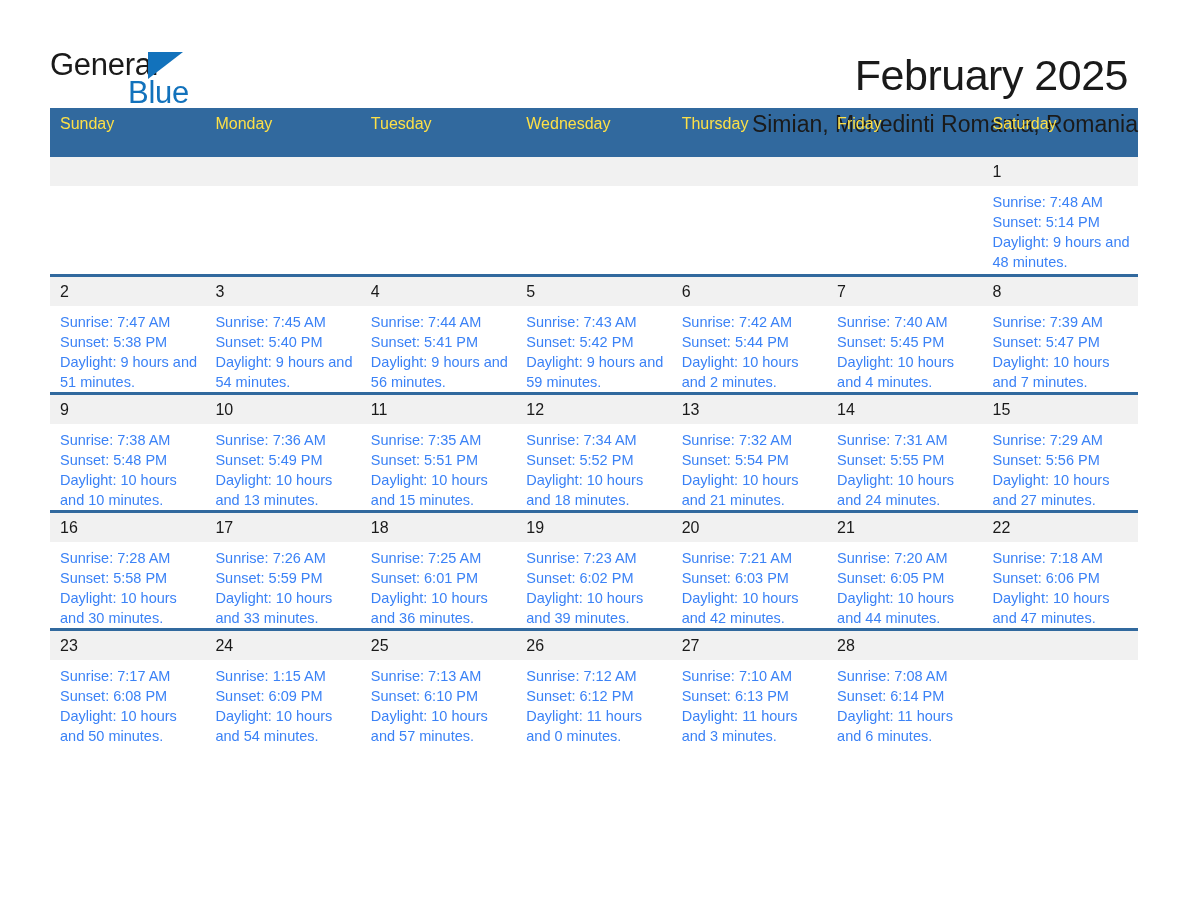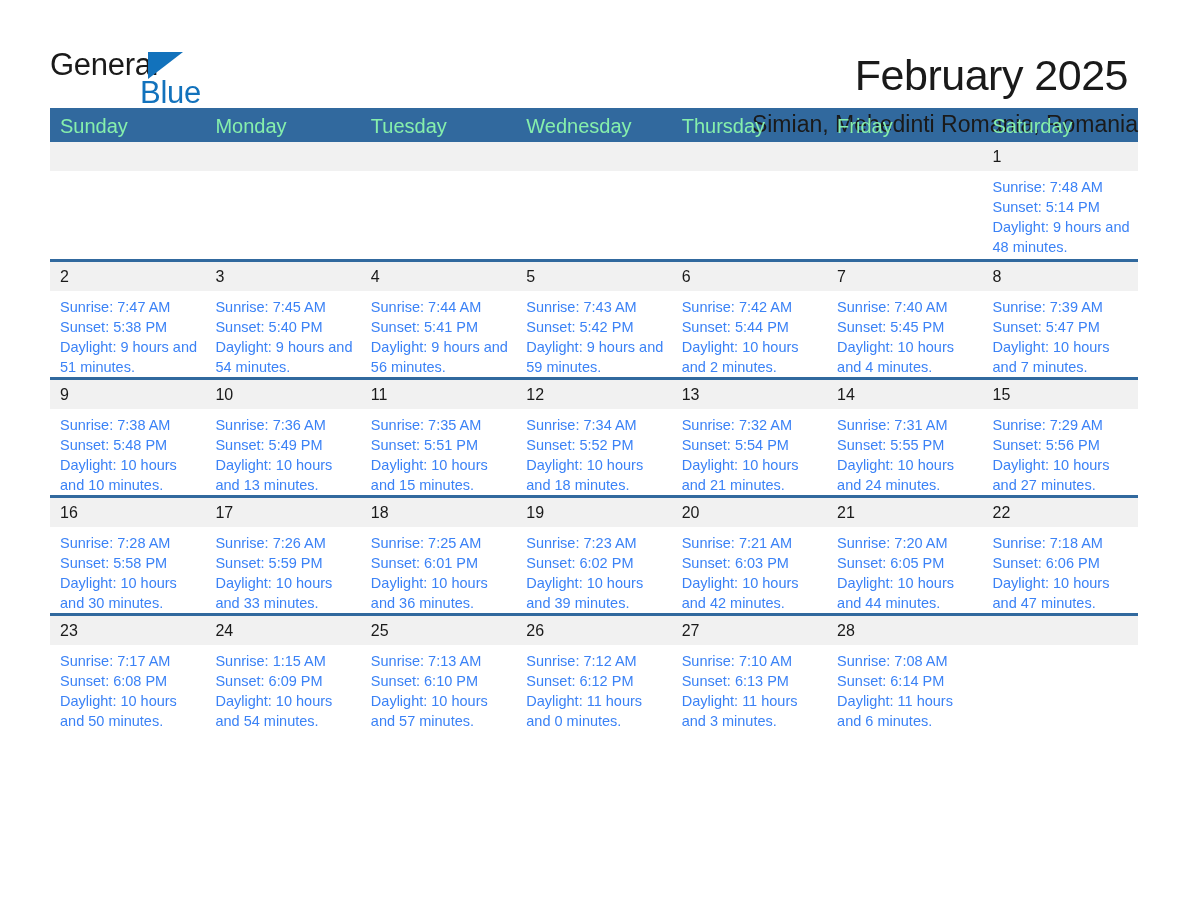--- a/index.html
+++ b/index.html
@@ -50,21 +50,21 @@
     position: absolute;
     left: 98px;
     top: 11px;
     width: 0;
     height: 0;
     border-left: 35px solid #1272bc;
     border-bottom: 27px solid transparent;
   }
   .logo-blue {
     position: absolute;
-    left: 90px;
+    left: 78px;
     top: 36px;
     font-size: 31px;
     color: #1272bc;
     letter-spacing: -0.3px;
   }
   .titles {
     text-align: right;
     flex: 1;
   }
   .month-title {
@@ -84,25 +84,25 @@
   }
 
   
   .calendar {
     width: 1088px;
     border-collapse: collapse;
     table-layout: fixed;
   }
   .calendar th {
     background: #31699e;
-    color: #86efac;
+    color: #fde047;
     font-weight: normal;
-    font-size: 20px;
+    font-size: 16px;
     text-align: left;
-    padding: 7px 0 4px 10px;
+    padding: 7px 0 24px 10px;
     height: 17px;
     vertical-align: middle;
   }
   .calendar td {
     vertical-align: top;
     padding: 0;
     border-top: 3px solid #31699e;
     background: #ffffff;
   }
   .calendar tr.week-row:first-child td {

